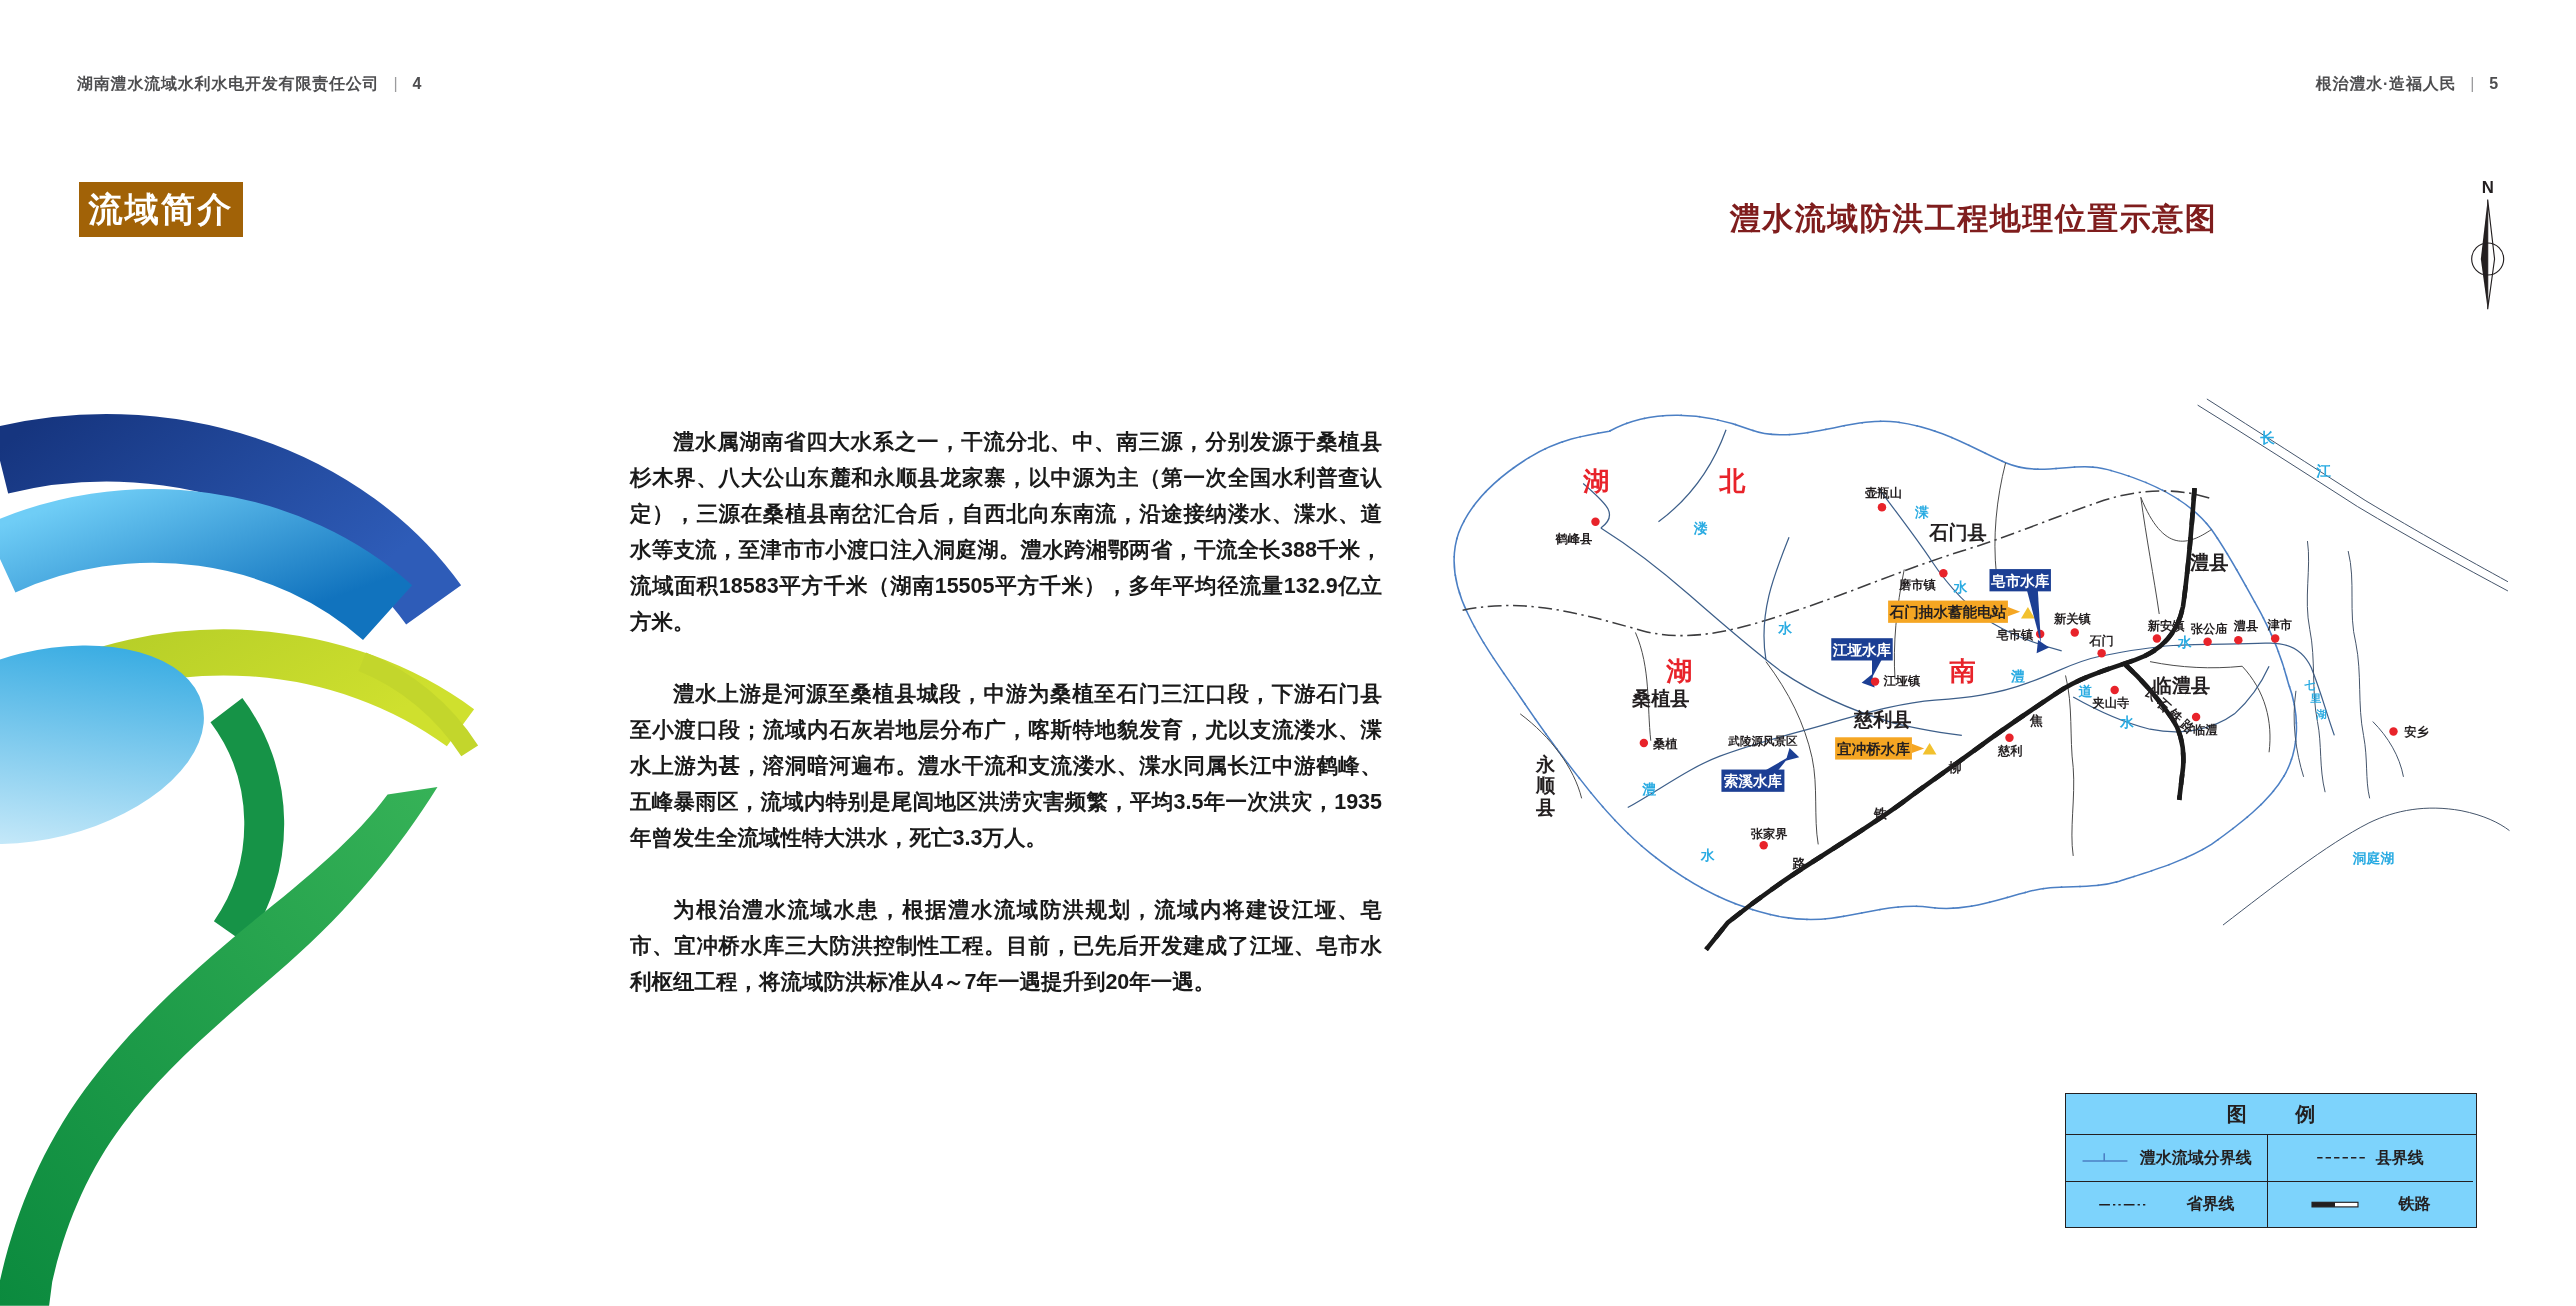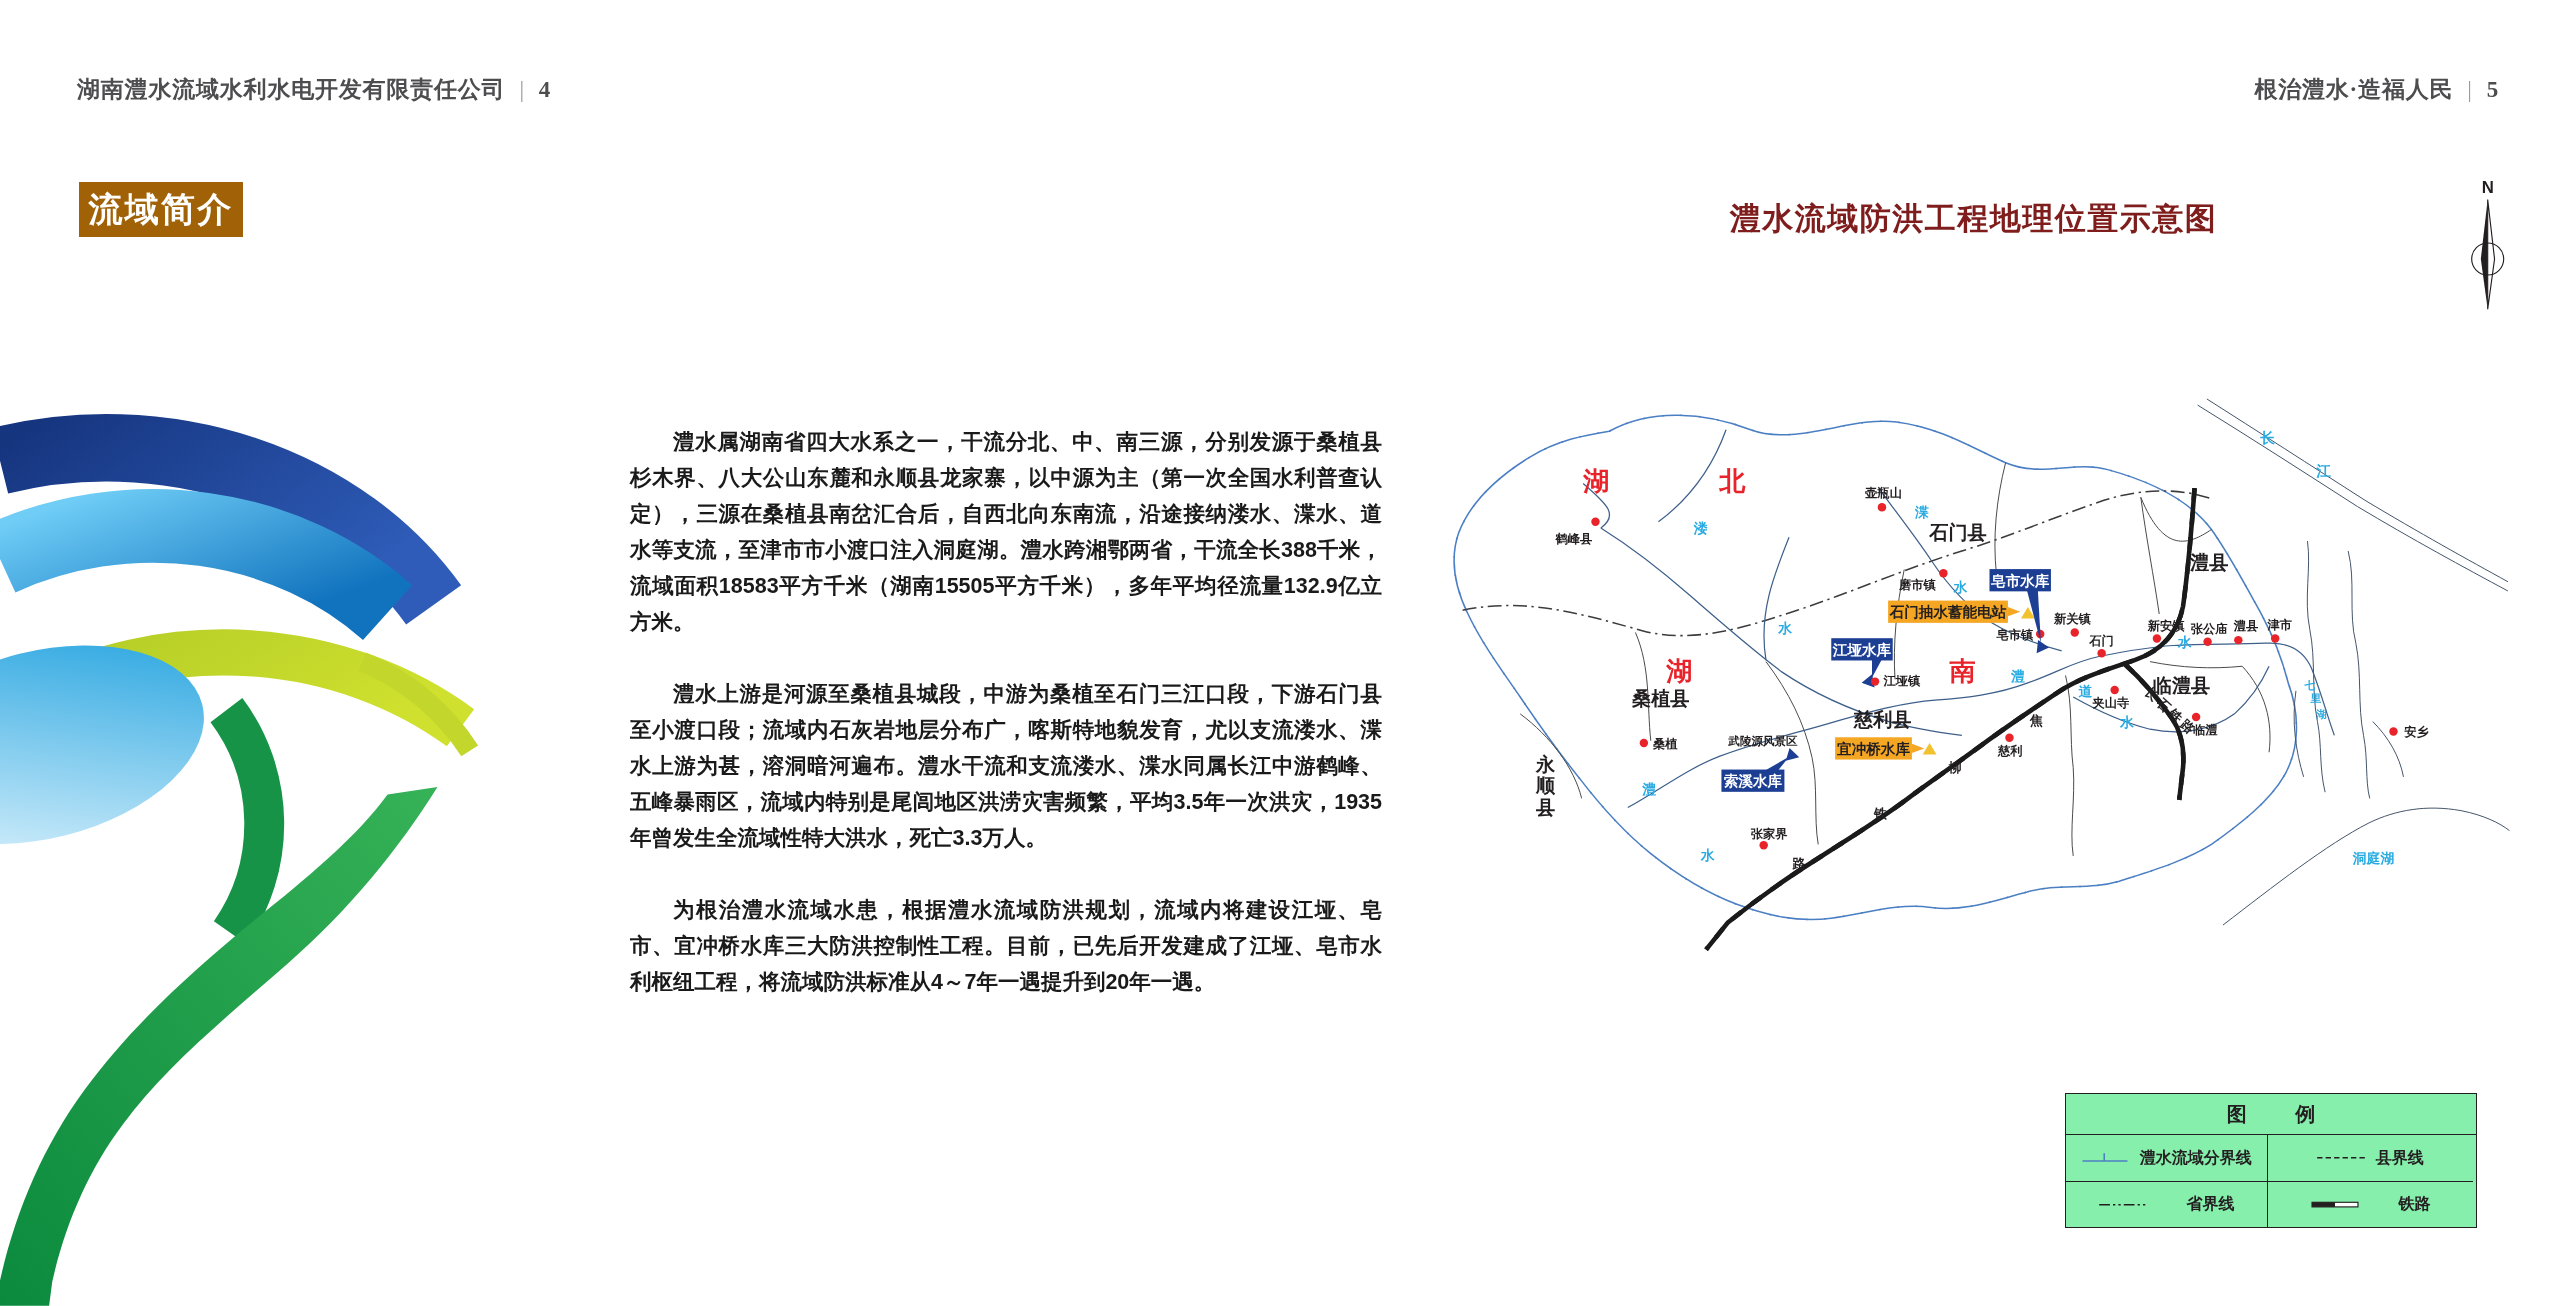--- a/index.html
+++ b/index.html
@@ -1,32 +1,32 @@
 <!DOCTYPE html>
 <html style="font-size:12.3px"><head>
 <meta charset="utf-8">
 <style>
   html,body{margin:0;padding:0;background:#ffffff;}
   body{width:2576px;height:1306px;position:relative;overflow:hidden;
        font-family:"Liberation Sans","DejaVu Sans",sans-serif;color:#231f20;}
   .abs{position:absolute;}
   
-  .pg-header{font-size:23px;font-weight:700;color:#4d4d4f;letter-spacing:0.8px;white-space:nowrap;font-family:Liberation Serif, serif;}
+  .pg-header{font-size:16px;font-weight:700;color:#4d4d4f;letter-spacing:0.8px;white-space:nowrap;}
   .pg-header .sep{color:#9b9b9d;font-weight:400;padding:0 14px;}
   
   .section-box{background:#a16207;color:#ffffff;display:flex;align-items:center;justify-content:center;
                font-size:34px;font-weight:700;letter-spacing:2.3px;}
   
   .bodytext{width:752px;font-size:21.5px;font-weight:600;line-height:36px;text-align:justify;color:#1a1a1a;}
   .bodytext p{margin:0 0 36px 0;text-indent:2em;}
   .bodytext p:last-child{margin-bottom:0;}
   
   .map-title{width:645px;text-align:center;font-size:31px;font-weight:700;color:#7f1d1d;letter-spacing:1.5px;margin-top:8px;}
   
-  .legend{border:1.5px solid #231f20;background:#86efac;}
+  .legend{border:1.5px solid #231f20;background:#7dd3fc;}
   .legend .lg-title{height:40px;border-bottom:1.5px solid #231f20;display:flex;align-items:center;justify-content:center;
                     font-size:20px;font-weight:700;letter-spacing:21.5px;text-indent:21.5px;}
   .legend .lg-grid{display:grid;grid-template-columns:202px 205px;grid-template-rows:46px 46px;}
   .legend .lg-cell{display:flex;align-items:center;justify-content:center;gap:10.7px;}
   .legend .lg-cell.bdr{border-right:1.5px solid #231f20;}
   .legend .lg-row2{border-top:1.5px solid #231f20;gap:40px;}
   .legend .lg-label{font-size:16px;font-weight:700;}
   
   text{font-family:"Liberation Sans","DejaVu Sans",sans-serif;}
   .t-prov{font-size:34px;font-weight:700;fill:#e8232a;}

